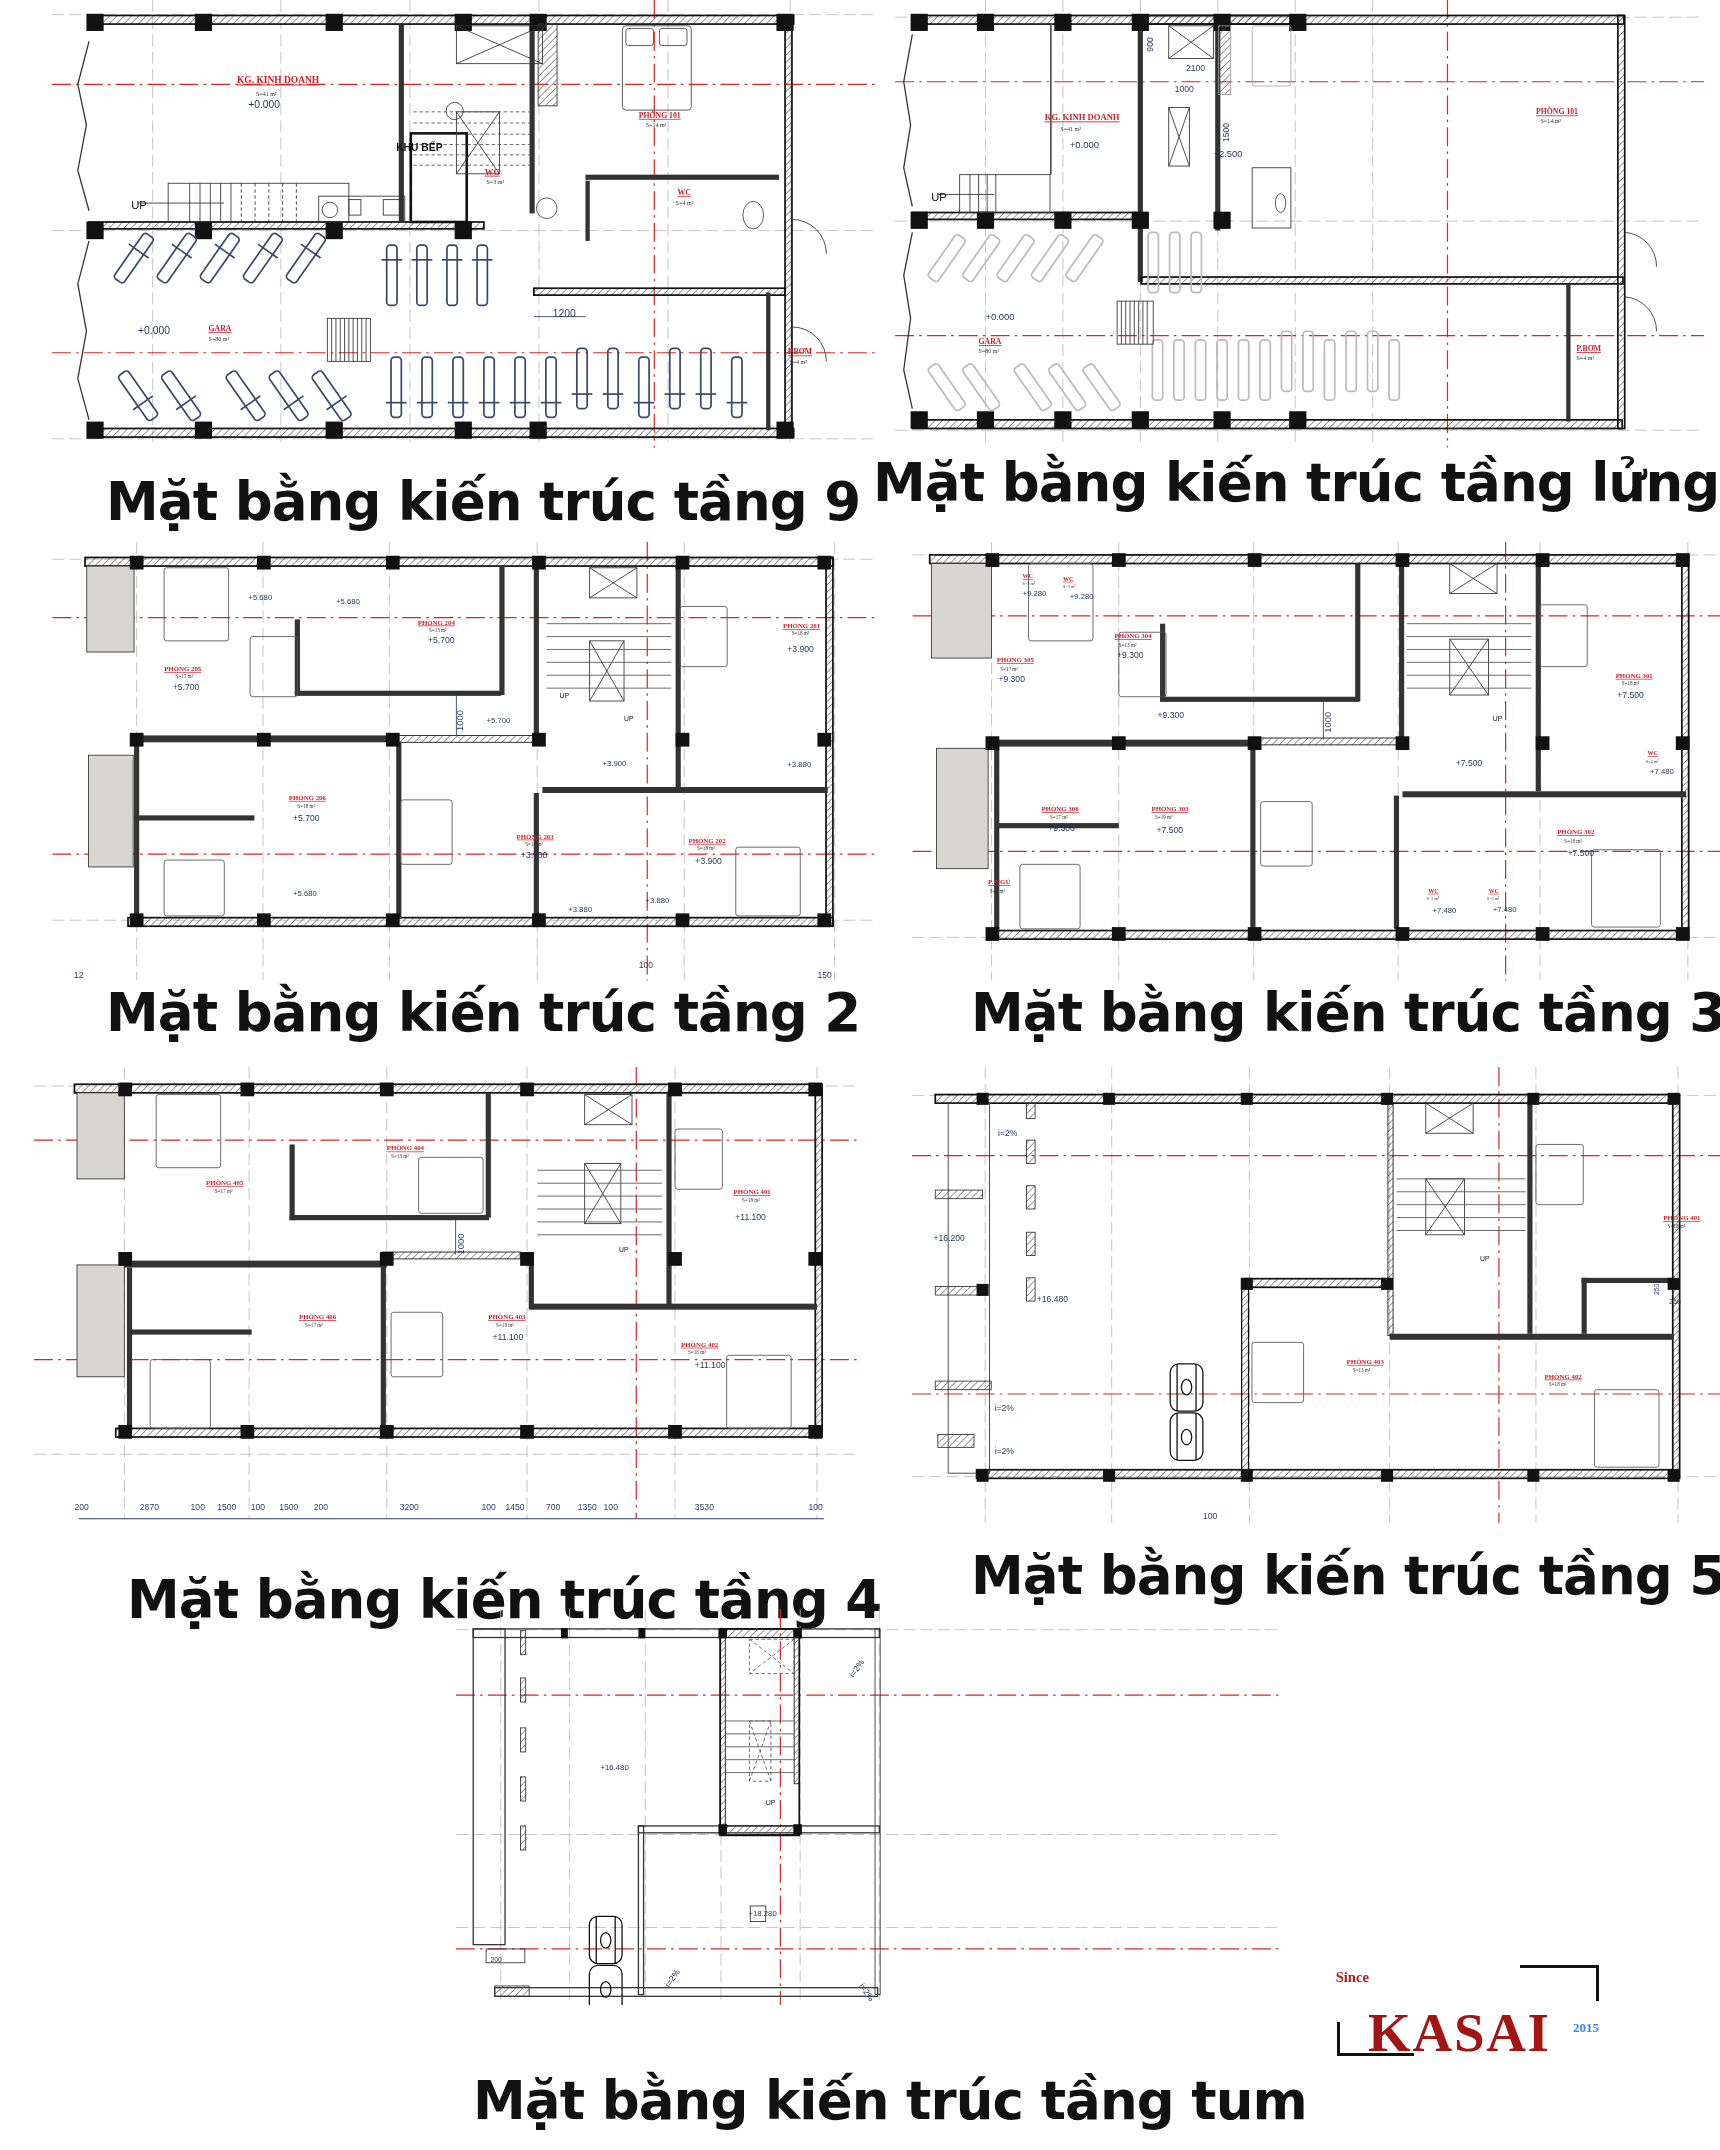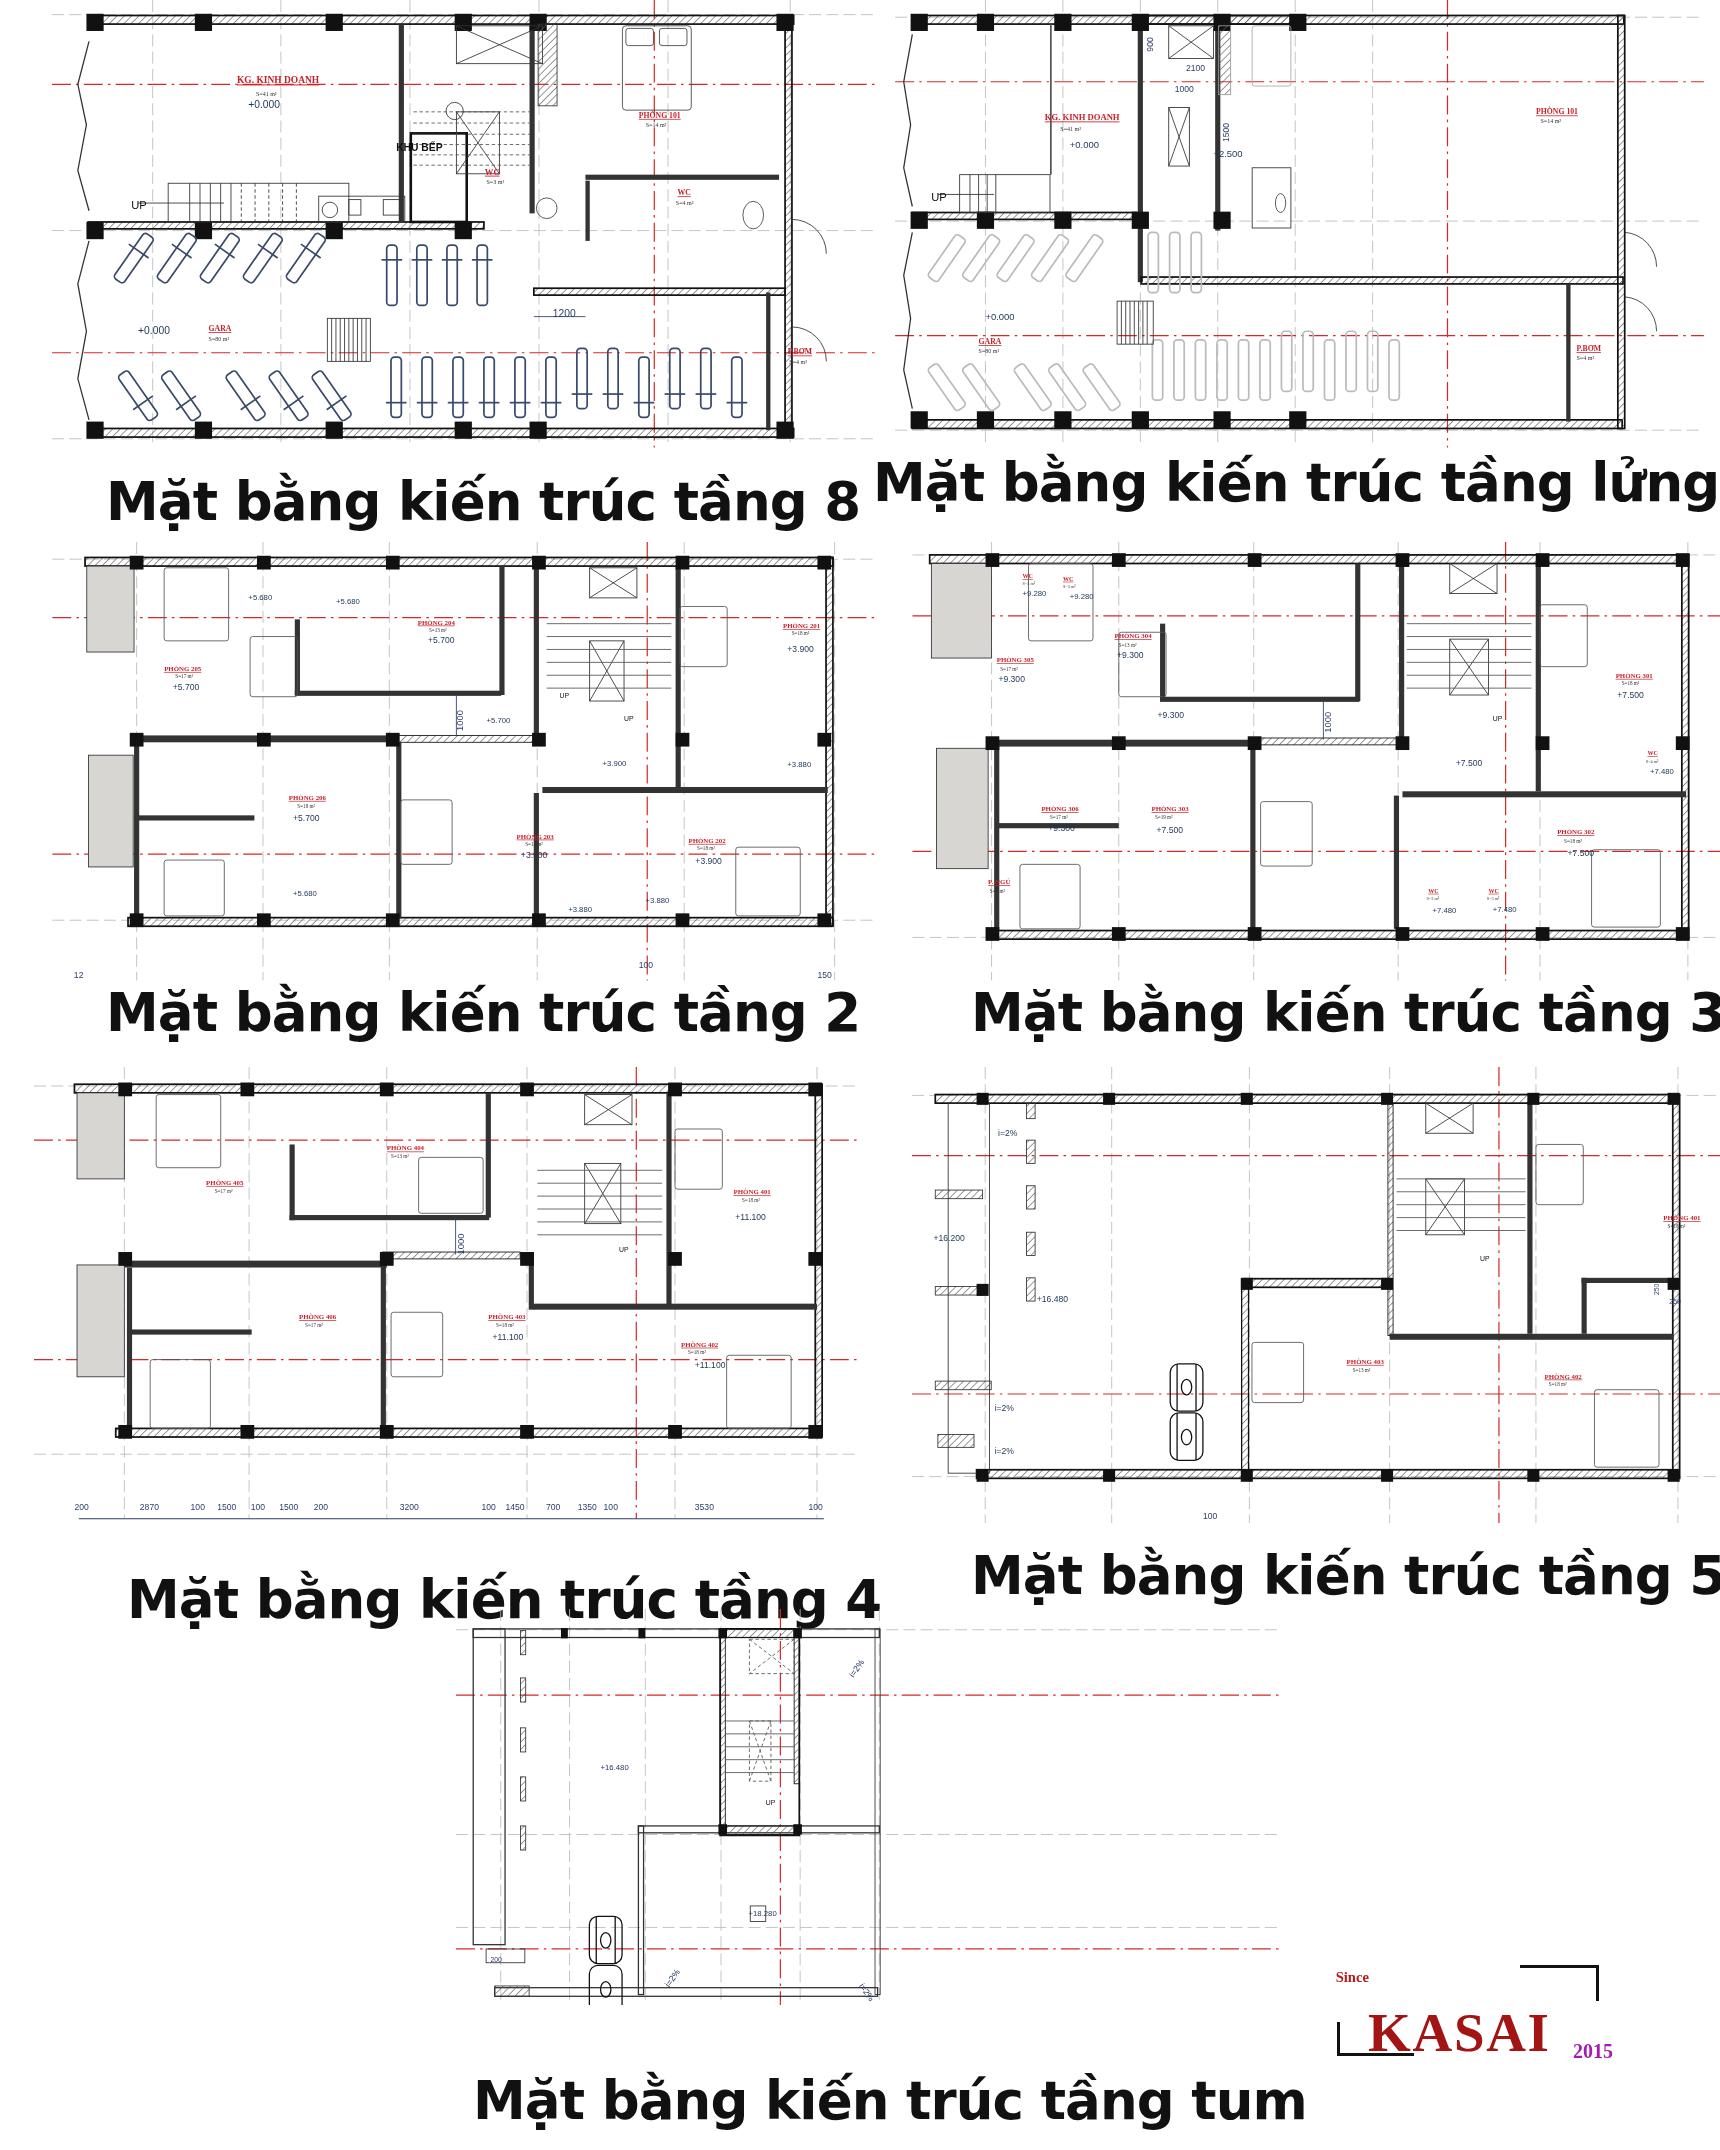--- a/index.html
+++ b/index.html
@@ -8,21 +8,21 @@
   .panel svg{position:absolute;left:0;top:0;}
   .title{position:absolute;font-family:"DejaVu Sans",sans-serif;font-weight:bold;font-size:53px;color:#111;white-space:nowrap;letter-spacing:-0.9px;line-height:1;}
   .room-label{font-family:"Liberation Serif",serif;font-weight:bold;fill:#c8202a;text-decoration:underline;}
   .area{font-family:"Liberation Serif",serif;fill:#333;}
   .lvl{font-family:"Liberation Sans",sans-serif;fill:#1d3557;}
   .dim{font-family:"Liberation Sans",sans-serif;fill:#2c3e6b;}
   .note{font-family:"Liberation Sans",sans-serif;fill:#111;}
   .logo{position:absolute;left:1334px;top:1962px;width:284px;height:99px;}
   .logo .since{position:absolute;left:1.7px;top:6.9px;font-family:"Liberation Serif",serif;font-weight:bold;font-size:14.6px;color:#b91c1c;}
   .logo .brand{position:absolute;left:34px;top:20.6px;font-family:"Liberation Serif",serif;font-weight:bold;font-size:55px;color:#a31515;letter-spacing:1.7px;line-height:1;margin-top:22px;}
-  .logo .year{position:absolute;left:239px;top:78px;font-family:"Liberation Serif",serif;font-weight:bold;font-size:20px;color:#a21caf;}
+  .logo .year{position:absolute;left:239px;top:58px;font-family:"Liberation Serif",serif;font-weight:bold;font-size:13px;color:#3b82f6;}
   .logo .br-tr{position:absolute;left:186px;top:3.4px;width:76px;height:33px;border-top:3.4px solid #111;border-right:3.4px solid #111;}
   .logo .br-bl{position:absolute;left:3.4px;top:60px;width:74px;height:31px;border-left:3.4px solid #111;border-bottom:3.4px solid #111;}
 </style>
 </head>
 <body>
 
 <div class="panel" style="left:52px;top:0px;width:826px;height:456px;">
   <svg width="826" height="456" viewBox="0 0 960 530">
     <defs>
       <pattern id="hatch" width="6" height="6" patternUnits="userSpaceOnUse" patternTransform="rotate(45)">
@@ -260,21 +260,21 @@
     <text x="725" y="238" class="area" font-size="7">S=4 m²</text>
     <text x="182" y="385" class="room-label" font-size="9">GARA</text>
     <text x="182" y="396" class="area" font-size="7">S=80 m²</text>
     <text x="100" y="388" class="lvl" font-size="12">+0.000</text>
     <text x="855" y="412" class="room-label" font-size="9">P.BƠM</text>
     <text x="857" y="423" class="area" font-size="7">S=4 m²</text>
     <text x="92" y="243" class="note" font-size="13">UP</text>
     <text x="582" y="368" class="dim" font-size="12">1200</text>
   </svg>
 </div>
-<div class="title" style="left:106px;top:475px;">Mặt bằng kiến trúc tầng 8</div>
+<div class="title" style="left:106px;top:475px;">Mặt bằng kiến trúc tầng 9</div>
 
 <div class="panel" style="left:895px;top:0px;width:809px;height:456px;">
   <svg width="809" height="456" viewBox="0 0 940 530">
     <defs>
       <pattern id="hatch2" width="6" height="6" patternUnits="userSpaceOnUse" patternTransform="rotate(45)">
         <line x1="0" y1="0" x2="0" y2="6" stroke="#555" stroke-width="1.4"></line>
       </pattern>
     </defs>
     <g stroke="#bbb" stroke-width="1" stroke-dasharray="14 6">
       <line x1="0" y1="20" x2="940" y2="20"></line>

